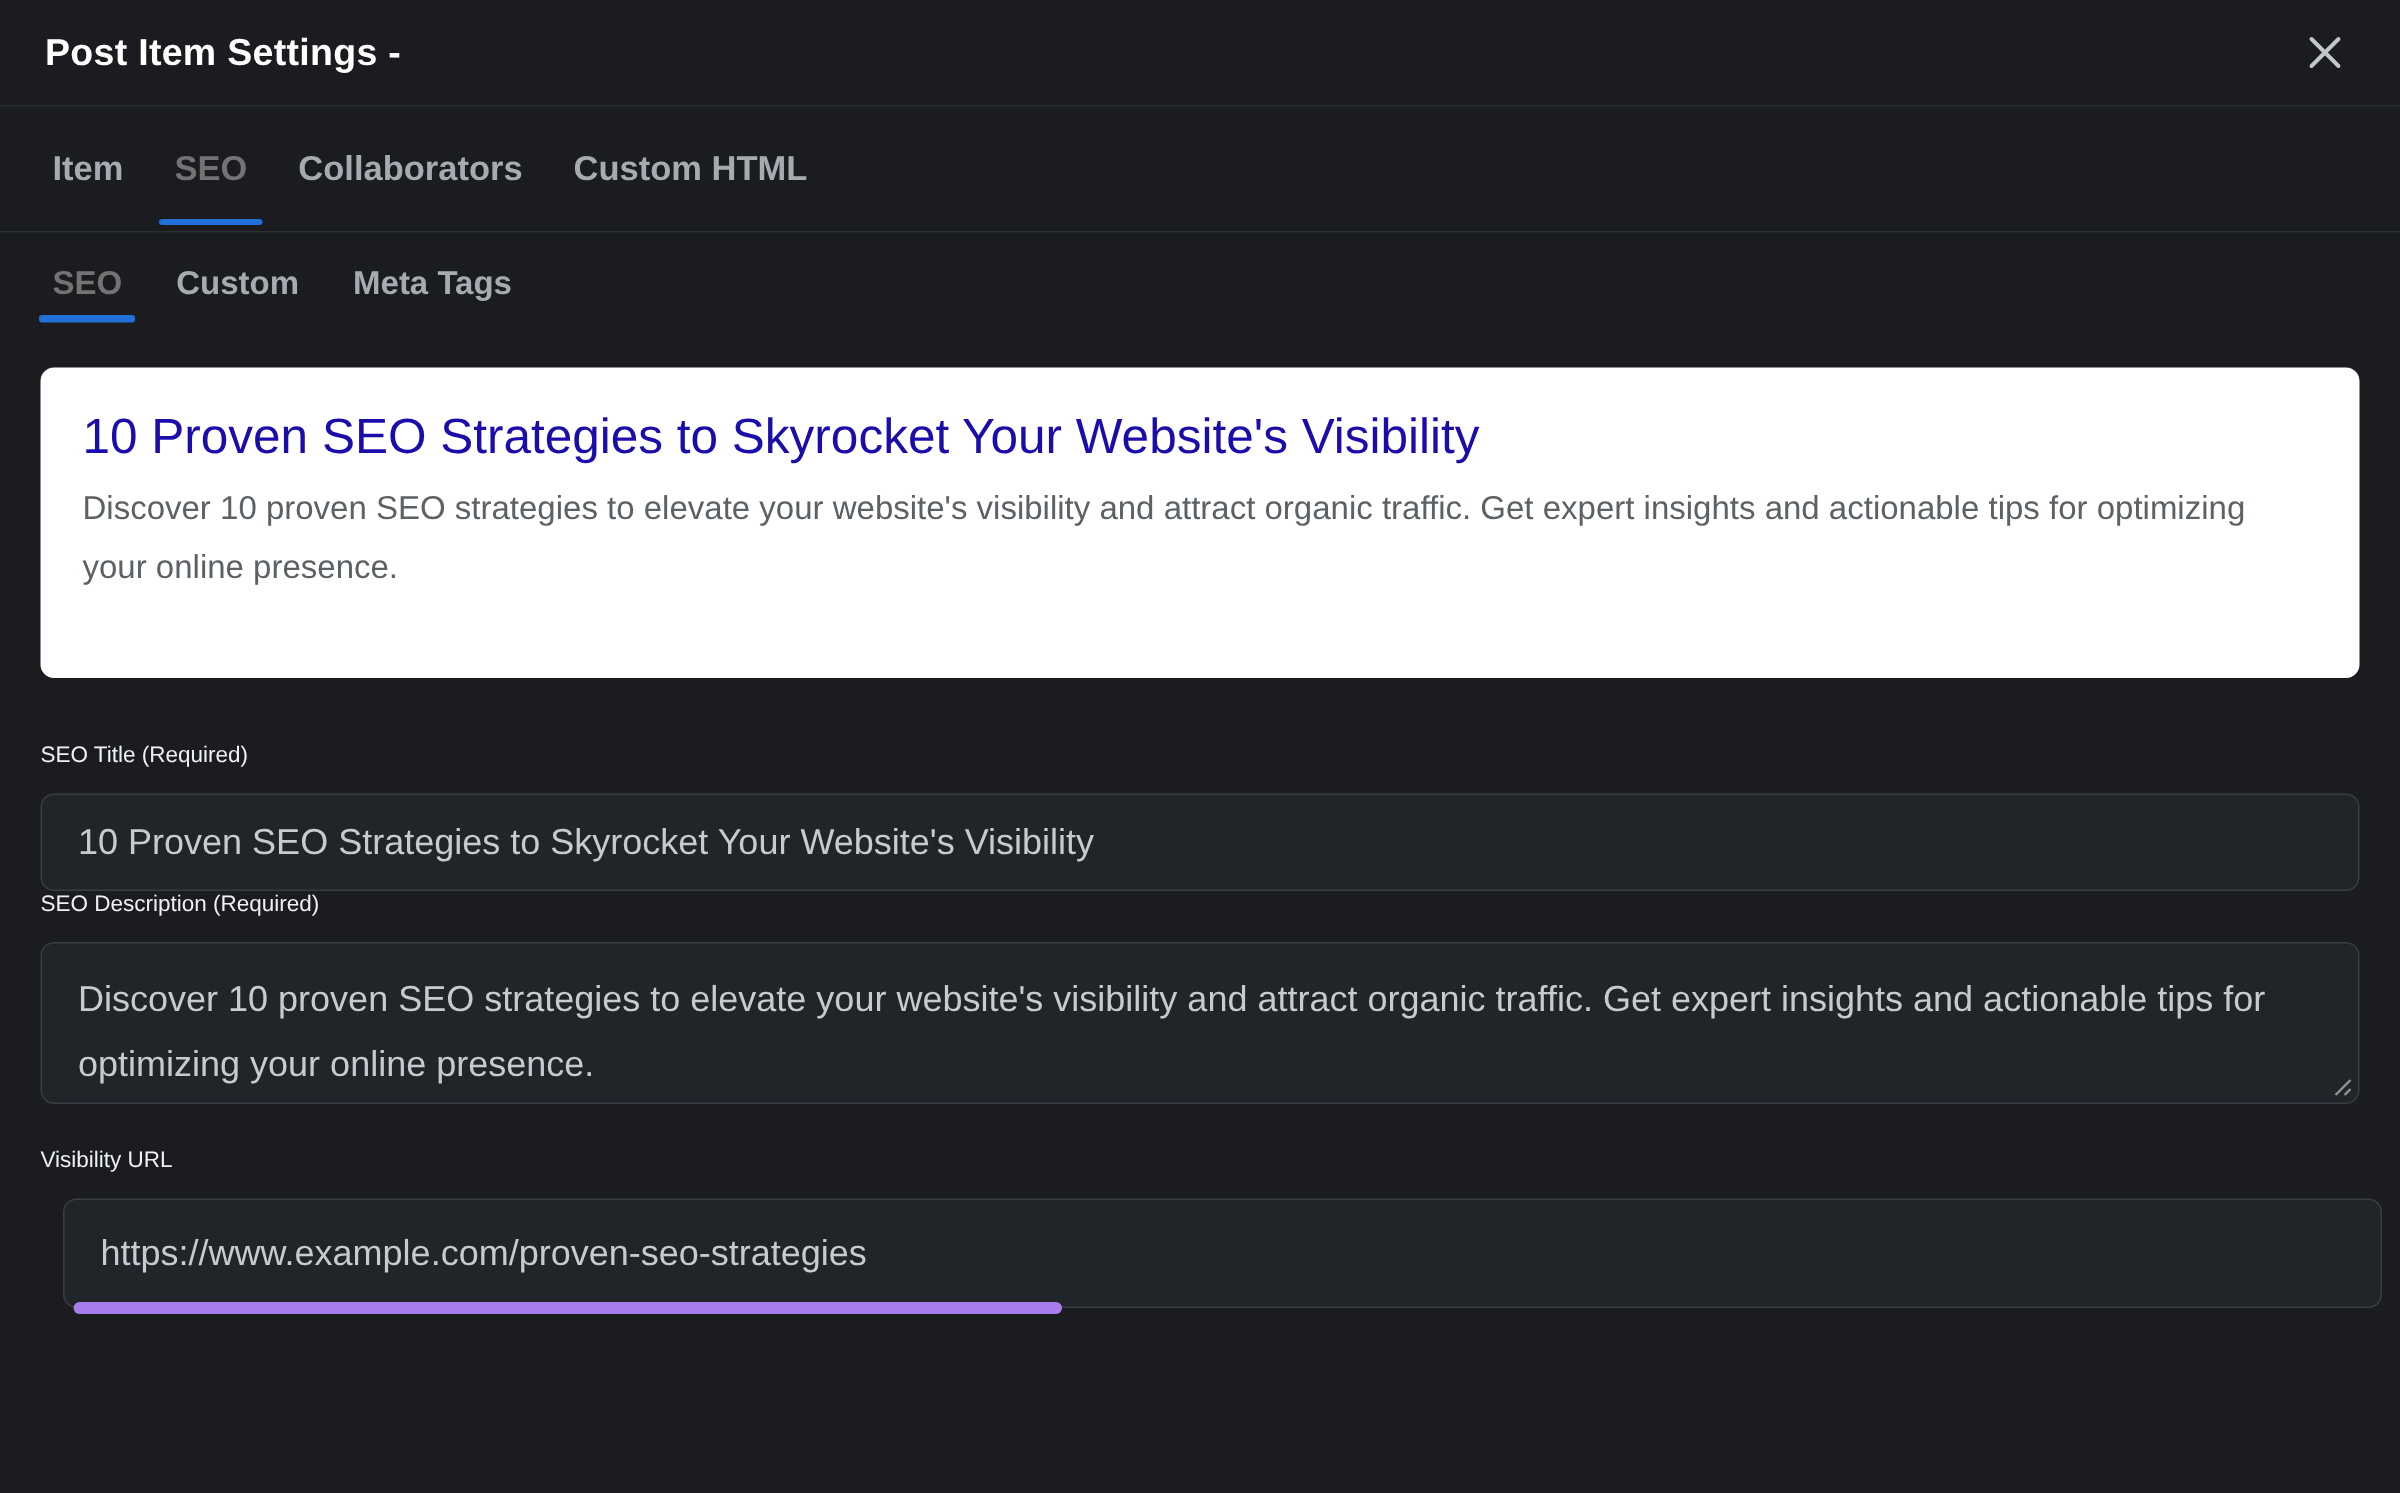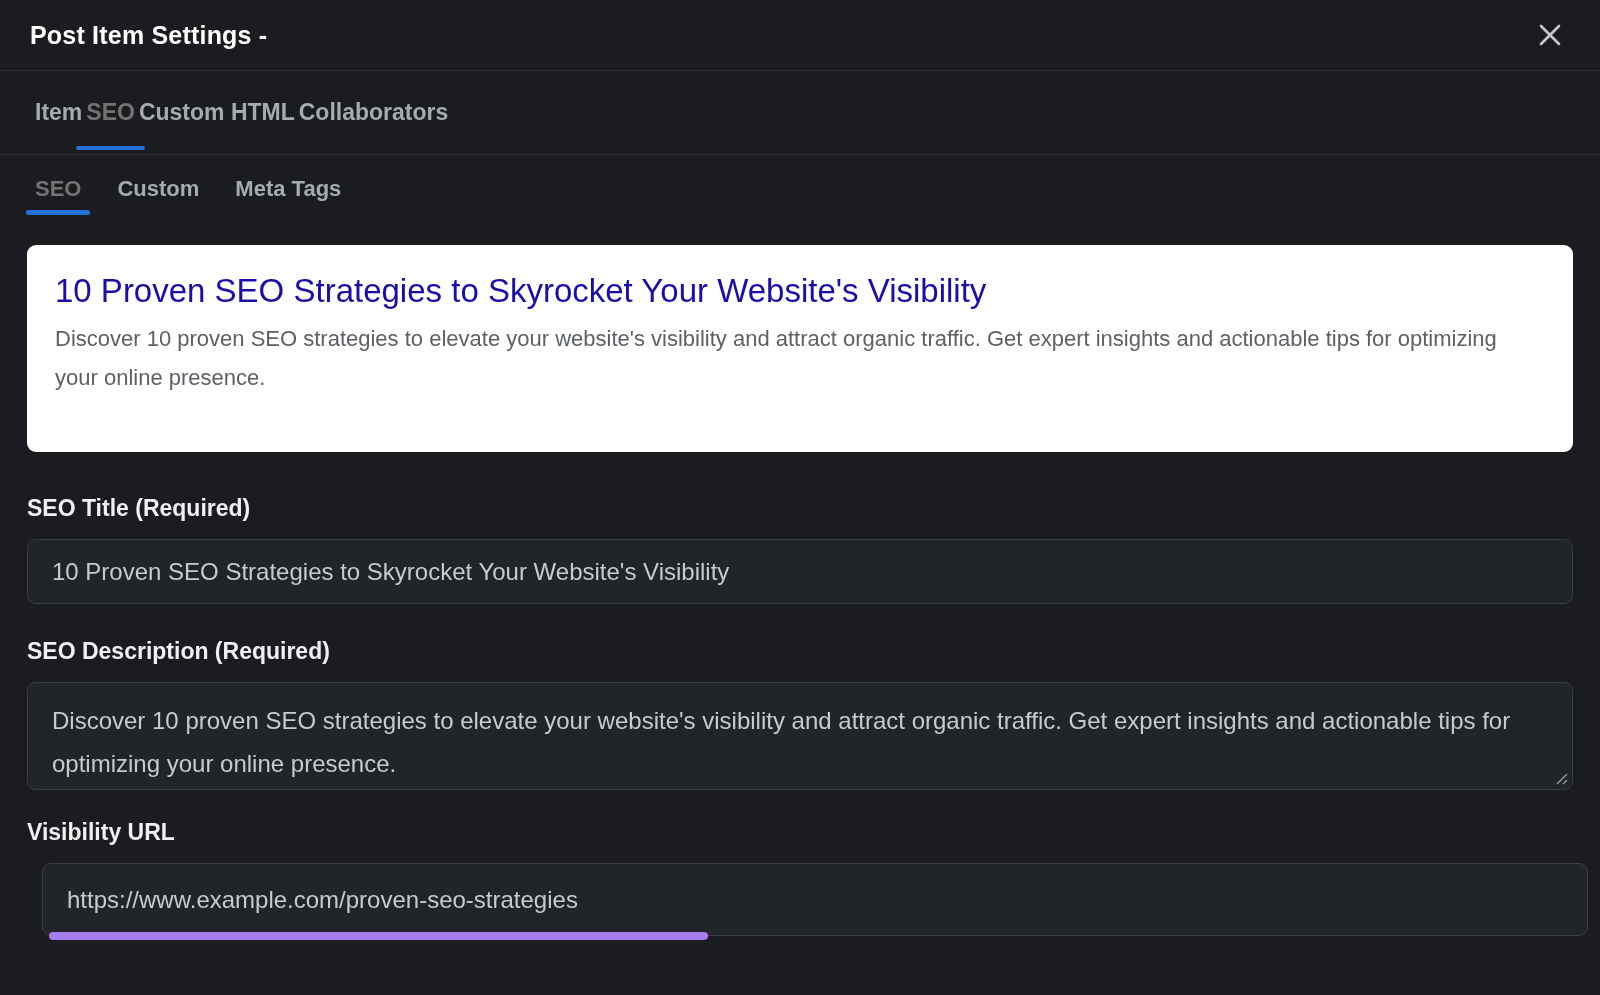--- a/index.html
+++ b/index.html
@@ -15,21 +15,21 @@
     padding: 0 30px; border-bottom: 1px solid #2b2e33;
   }
   .header h1 { font-size: 25px; font-weight: 700; color: #ffffff; letter-spacing: 0.2px; text-align: center; }
   .close-btn {
     margin-left: auto; background: none; border: none; cursor: pointer;
     width: 40px; height: 40px; display: flex; align-items: center; justify-content: center;
   }
   
   .tabs {
     height: 84px; display: flex; align-items: stretch;
-    padding: 0 33px; border-bottom: 1px solid #2b2e33;
+    padding: 0 33px; gap: 30px; border-bottom: 1px solid #2b2e33;
   }
   .subtabs { height: 67px; display: flex; align-items: stretch; padding: 0 33px; gap: 32px; }
   .tab, .subtab {
     position: relative; display: flex; align-items: center;
     font-size: 23px; font-weight: 600; color: #a6abb2; cursor: pointer; padding: 0 2px;
   }
   .subtab { font-size: 22px; }
   .tab.active, .subtab.active { color: #737373; }
   .tab.active::after {
     content: ""; position: absolute; left: -8px; right: -8px; bottom: 4px;
@@ -44,24 +44,24 @@
   .preview-card {
     margin-top: 23px; background: #ffffff; border-radius: 9px;
     height: 207px; padding: 25px 28px 0 28px; overflow: hidden;
   }
   .preview-title {
     display: inline-block; font-size: 33px; font-weight: 400; color: #1a0dab;
     text-decoration: none; line-height: 1.25; cursor: pointer;
   }
   .preview-desc { margin-top: 8px; font-size: 22px; line-height: 39px; color: #5c6166; }
   
-  .field { margin-top: 34px; }
+  .field { }
   .field.first { margin-top: 43px; }
   .field.last { margin-top: 29px; }
-  .field label { display: block; font-size: 23px; font-weight: 700; color: #eef0f2; margin-bottom: 17px; }
+  .field label { display: block; font-size: 15px; font-weight: 400; color: #eef0f2; margin-bottom: 17px; }
   .text-input, .text-area {
     width: 100%; background: #212429; border: 1px solid #3a3d43; border-radius: 9px;
     color: #c7cacf; font-size: 24px; font-family: "Liberation Sans", "DejaVu Sans", sans-serif;
     outline: none;
   }
   .text-input { height: 65px; padding: 0 24px; }
   .text-input.tall { height: 73px; margin-left: 15px; }
   .textarea-wrap, .input-wrap { position: relative; }
   .text-area {
     display: block; height: 108px; padding: 16px 24px 0 24px;
@@ -89,24 +89,24 @@
   </div>
 
   <nav class="tabs">
     <div class="tab">
         <span>Item</span>
       </div>
     <div class="tab active">
         <span>SEO</span>
       </div>
     <div class="tab">
-        <span>Custom HTML</span>
+        <span>Collaborators</span>
       </div>
     <div class="tab">
-        <span>Collaborators</span>
+        <span>Custom HTML</span>
       </div>
   </nav>
 
   <nav class="subtabs">
     <div class="subtab active">
         <span>SEO</span>
       </div>
     <div class="subtab">
         <span>Custom</span>
       </div>

